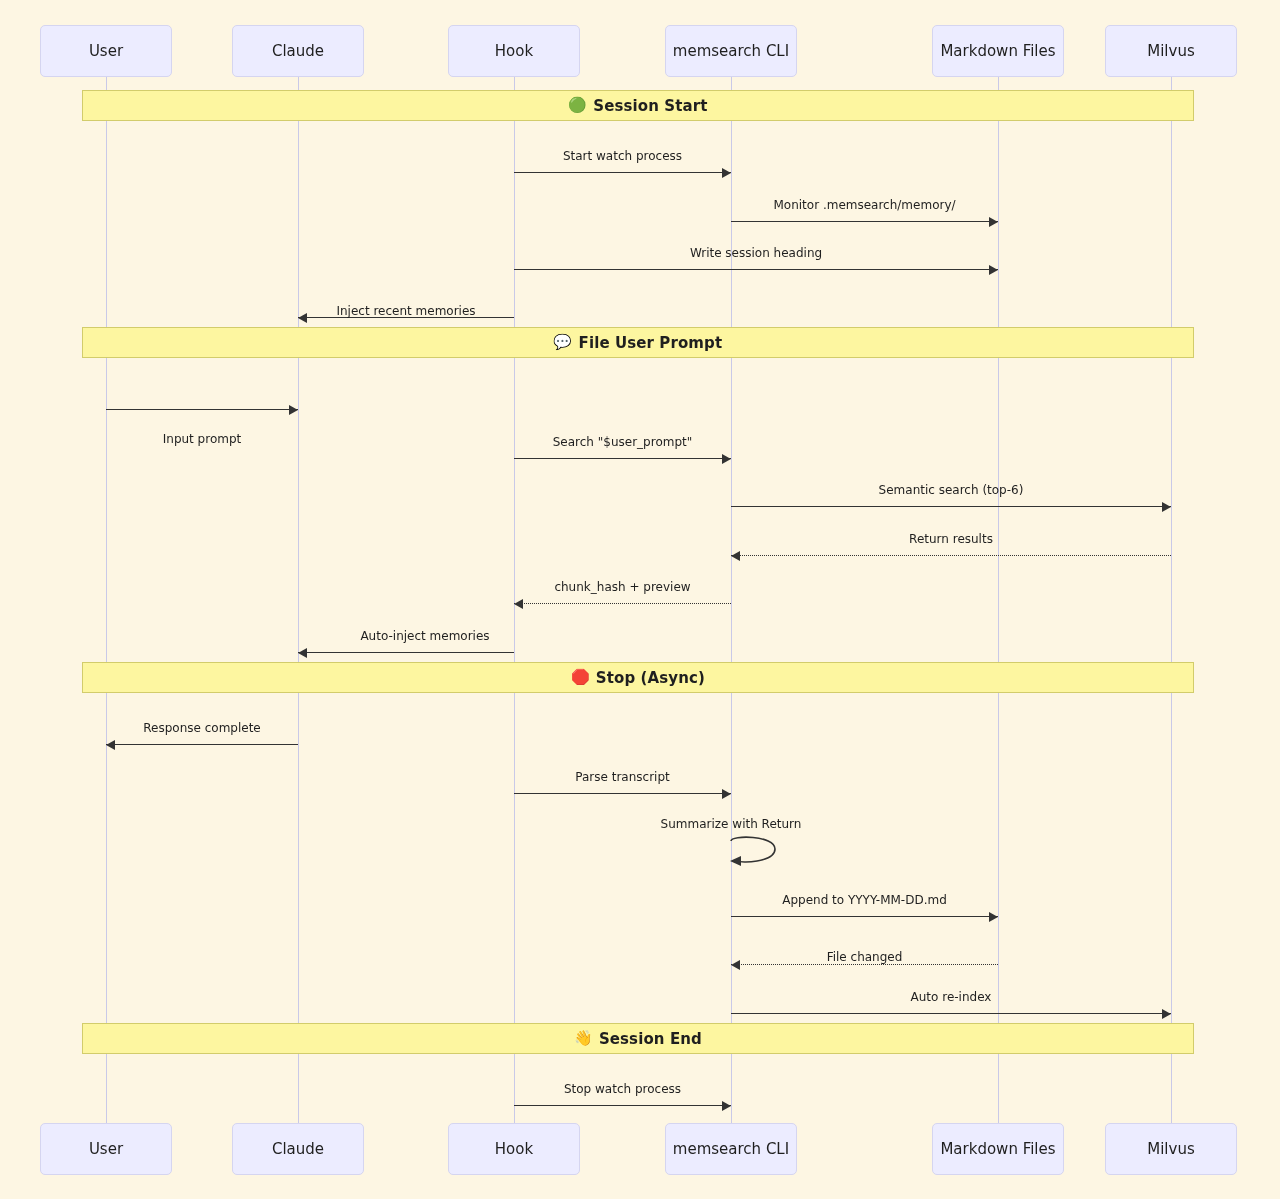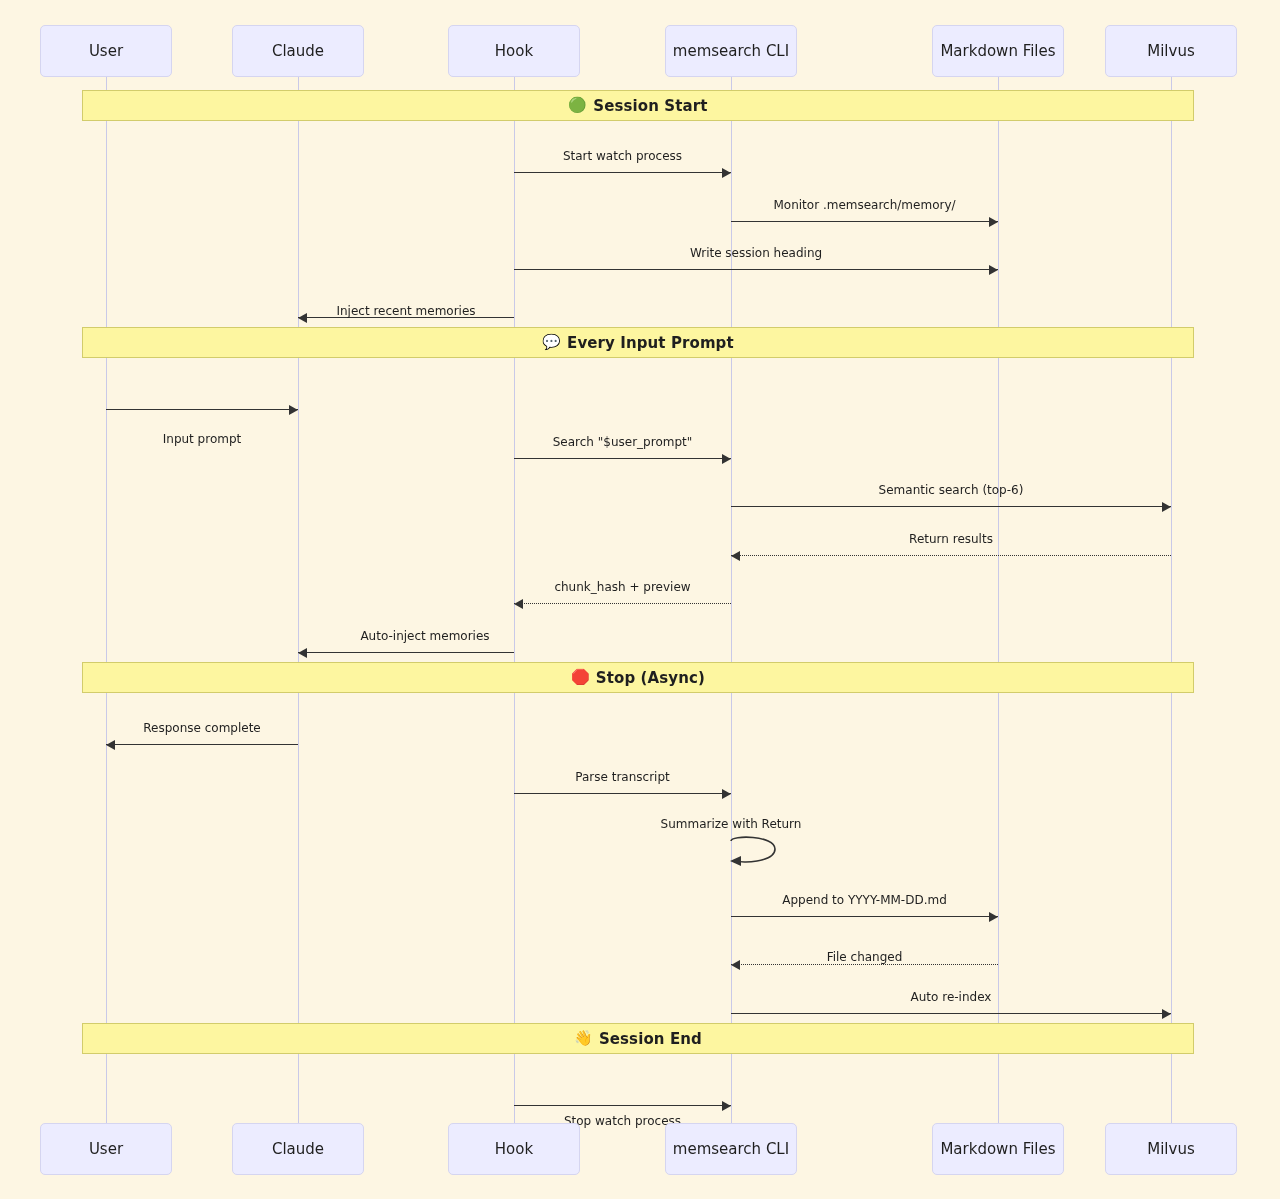--- a/index.html
+++ b/index.html
@@ -98,21 +98,21 @@
       <div class="lifeline" style="left: 998px; top: 77px; height: 1046px;"></div>
       <div class="lifeline" style="left: 1171px; top: 77px; height: 1046px;"></div>
     </div>
   <div id="banners-layer">
       <div class="banner" style="left: 82px; top: 90px; width: 1112px; height: 31px;">
         <span class="emoji">🟢</span>
         <span>Session Start</span>
       </div>
       <div class="banner" style="left: 82px; top: 327px; width: 1112px; height: 31px;">
         <span class="emoji">💬</span>
-        <span>Every Input Prompt</span>
+        <span>File User Prompt</span>
       </div>
       <div class="banner" style="left: 82px; top: 662px; width: 1112px; height: 31px;">
         <span class="emoji">🛑</span>
         <span>Stop (Async)</span>
       </div>
       <div class="banner" style="left: 82px; top: 1023px; width: 1112px; height: 31px;">
         <span class="emoji">👋</span>
         <span>Session End</span>
       </div>
     </div>
@@ -157,21 +157,21 @@
       <div class="arrowhead right" style="top: 912px; left: 989px;"></div>
       <div class="msg-label" style="left: 864.5px; top: 893px;">Append to YYYY-MM-DD.md</div>
       <div class="msg dotted" style="left: 731px; top: 964px; width: 267px;"></div>
       <div class="arrowhead left" style="top: 960px; left: 731px;"></div>
       <div class="msg-label" style="left: 864.5px; top: 950px;">File changed</div>
       <div class="msg" style="left: 731px; top: 1013px; width: 440px;"></div>
       <div class="arrowhead right" style="top: 1009px; left: 1162px;"></div>
       <div class="msg-label" style="left: 951px; top: 990px;">Auto re-index</div>
       <div class="msg" style="left: 514px; top: 1105px; width: 217px;"></div>
       <div class="arrowhead right" style="top: 1101px; left: 722px;"></div>
-      <div class="msg-label" style="left: 622.5px; top: 1114px;">Stop watch process</div>
+      <div class="msg-label" style="left: 622.5px; top: 1082px;">Stop watch process</div>
       <div class="msg-label" style="left: 731px; top: 817px;">Summarize with Return</div>
       <svg width="58" height="40" class="self-loop" style="left: 727px; top: 835px;">
         <path d="M 4 6 C 4 0, 48 0, 48 14 C 48 28, 12 28, 12 26" fill="none" stroke="#333333" stroke-width="1.6"></path>
         <polygon points="3,26 14,21 14,31" fill="#333333"></polygon>
       </svg>
     </div>
   <div id="actors-layer">
       <div class="actor-box" style="left: 40px; top: 25px; width: 132px; height: 52px;">
         <span>User</span>
       </div>

